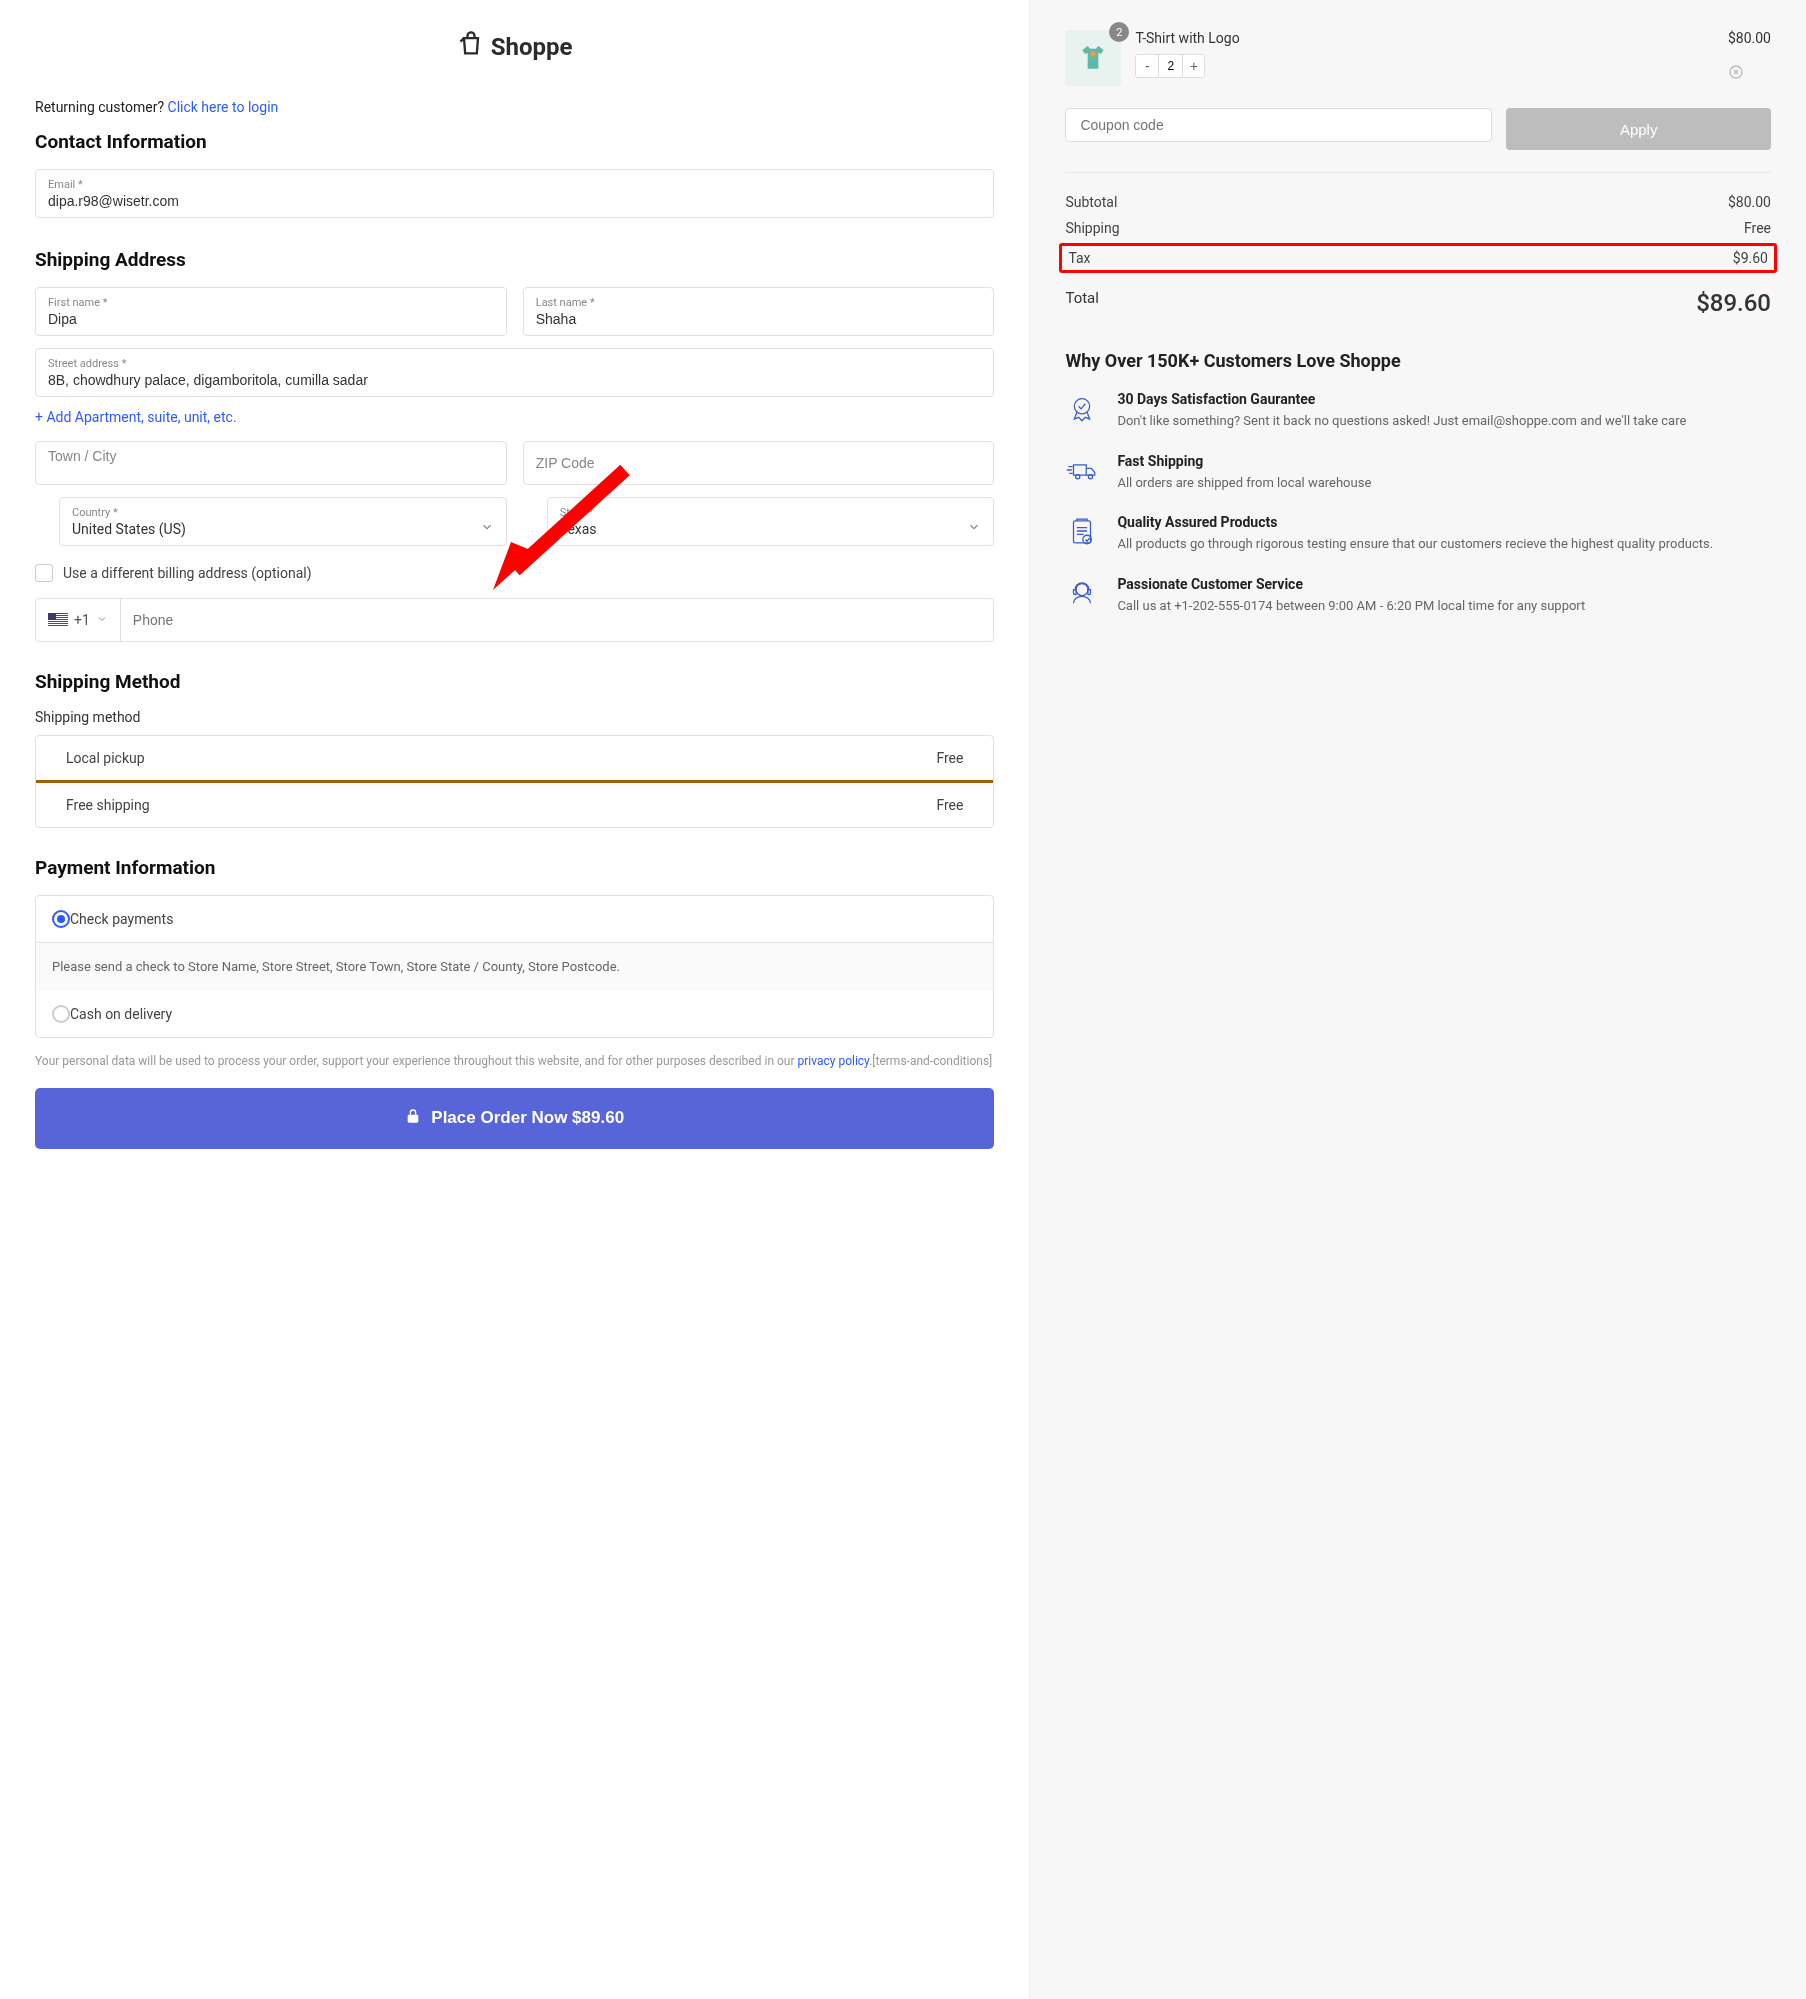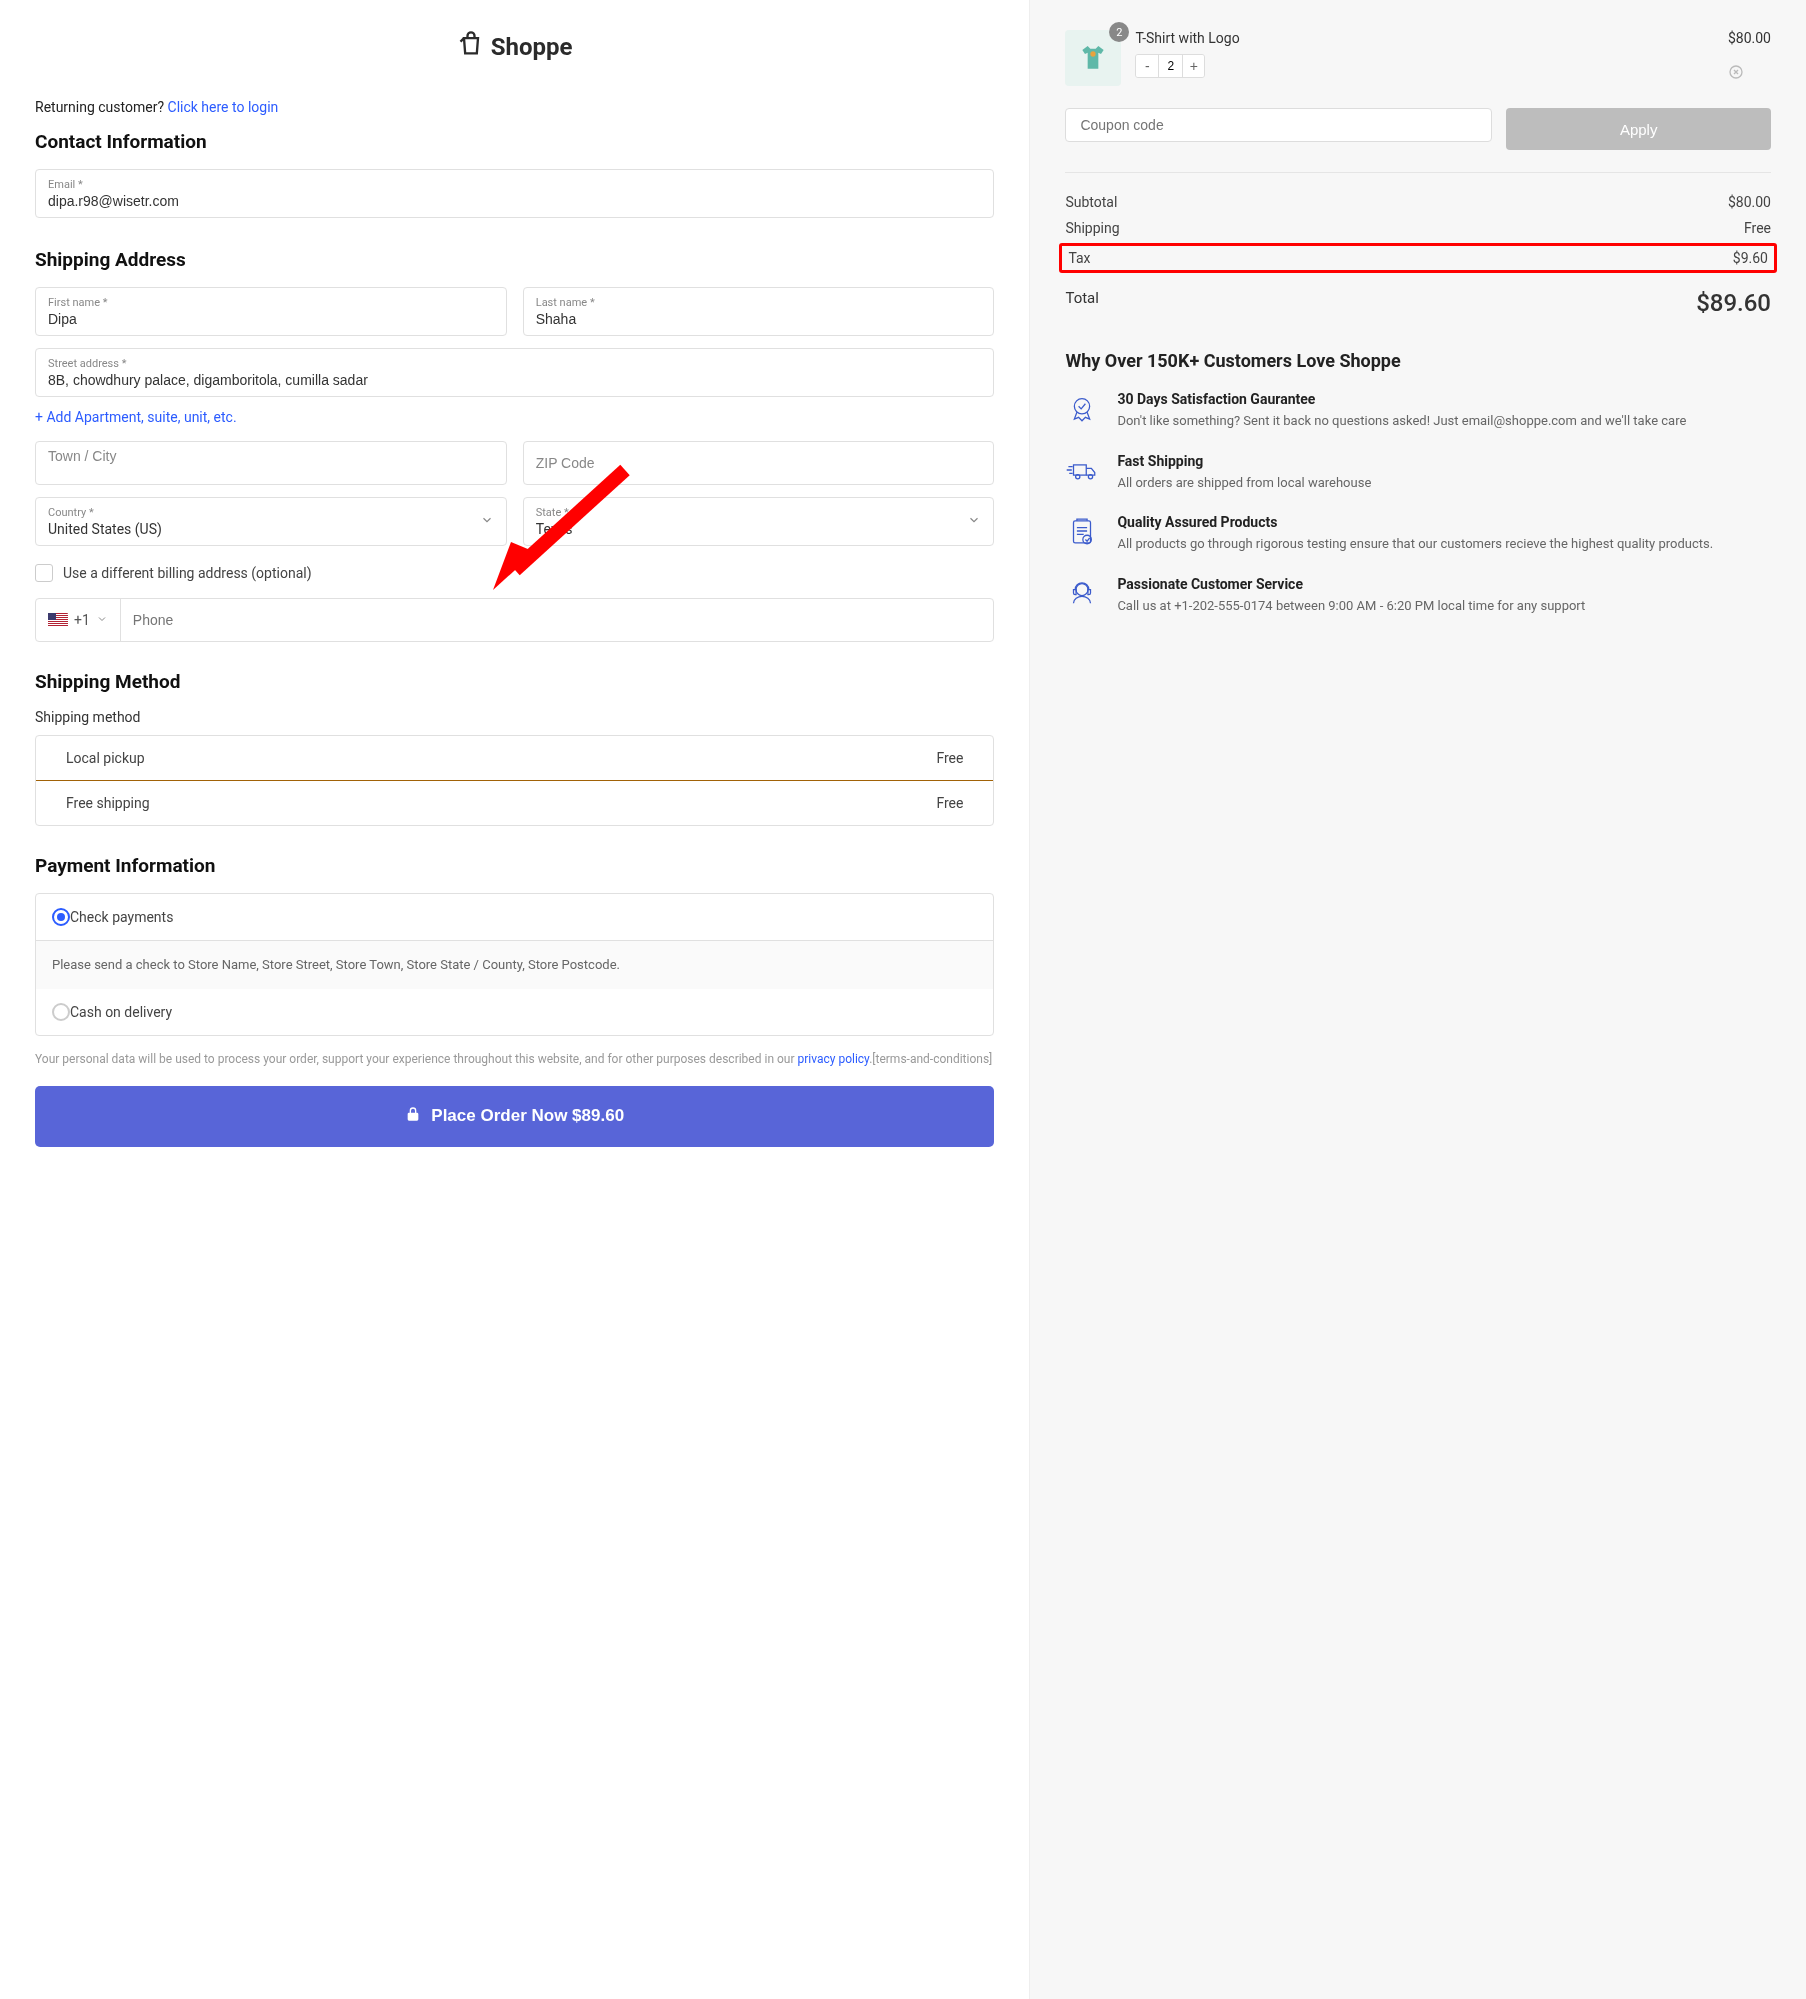--- a/index.html
+++ b/index.html
@@ -11,21 +11,21 @@
   .logo-wrap { text-align: center; margin-bottom: 35px; }
   .logo { display: inline-flex; align-items: center; gap: 6px; font-size: 24px; font-weight: 700; color: #2b2b2b; }
   .logo svg { width: 28px; height: 28px; }
   
   .returning { font-size: 14px; margin-bottom: 15px; }
   .returning a { color: #2c5cff; text-decoration: none; }
   
   h2.section { font-size: 19px; font-weight: 700; margin-bottom: 16px; color: #111; }
   
   .field-wrap { border: 1px solid #e0e0e0; border-radius: 4px; padding: 8px 12px; margin-bottom: 12px; position: relative; background: #fff; }
-  .field-wrap.sel { display: flex; align-items: center; }
+  .field-wrap.sel { display: flex; align-items: flex-end; margin-left: 24px; }
   .field-wrap .floating-label { font-size: 11px; color: #888; display: block; margin-bottom: 2px; }
   .field-wrap input, .field-wrap .value { border: none; width: 100%; font-size: 14px; color: #333; background: transparent; outline: none; }
   .field-wrap input::placeholder, .field-wrap .ph { color: #888; font-size: 14px; }
   .row2 { display: flex; gap: 16px; }
   .row2 > .field-wrap { flex: 1; }
   .chev { color: #888; }
   
   .add-apt { color: #2c5cff; font-size: 14px; margin: 2px 0 16px 0; cursor: pointer; }
   
   .checkbox-row { display: flex; align-items: center; gap: 10px; margin: 6px 0 16px 0; font-size: 14px; color: #444; }
@@ -33,21 +33,21 @@
   
   .phone-wrap { border: 1px solid #e0e0e0; border-radius: 4px; display: flex; align-items: center; height: 44px; margin-bottom: 28px; }
   .phone-flag { display: flex; align-items: center; gap: 6px; padding: 0 12px; border-right: 1px solid #e0e0e0; height: 100%; color: #555; font-size: 14px; }
   .phone-flag .flag { width: 20px; height: 14px; background: linear-gradient(to bottom, #b22234 0 7%, #fff 7% 14%, #b22234 14% 21%, #fff 21% 28%, #b22234 28% 35%, #fff 35% 42%, #b22234 42% 50%, #fff 50% 57%, #b22234 57% 64%, #fff 64% 71%, #b22234 71% 78%, #fff 78% 85%, #b22234 85% 92%, #fff 92% 100%); position: relative; border-radius:1px; }
   .phone-flag .flag::before { content:""; position:absolute; left:0; top:0; width:40%; height:50%; background:#3c3b6e; }
   .phone-wrap input { border: none; flex: 1; padding: 0 12px; font-size: 14px; outline: none; }
   
   .ship-label { font-size: 14px; color: #333; margin-bottom: 10px; }
   .ship-table { border: 1px solid #e0e0e0; border-radius: 4px; margin-bottom: 28px; }
   .ship-row { display: flex; justify-content: space-between; padding: 14px 30px 14px 30px; font-size: 14px; color: #444; }
-  .ship-row + .ship-row { border-top: 1px solid #a16207; }
+  .ship-row + .ship-row { border-top: 3px solid #a16207; }
   
   .pay-box { border: 1px solid #e0e0e0; border-radius: 4px; margin-bottom: 14px; }
   .pay-opt { display: flex; align-items: center; padding: 14px 16px; font-size: 14px; color: #444; }
   .pay-opt + .pay-info, .pay-opt + .pay-opt { border-top: 1px solid #e0e0e0; }
   .pay-info { padding: 14px 16px; font-size: 13px; color: #666; background: #fafafa; line-height: 1.5; border-top: 1px solid #e0e0e0; }
   .radio { width: 18px; height: 18px; border: 2px solid #ccc; border-radius: 50%; position: relative; flex-shrink:0; }
   .radio.checked { border-color: #2c5cff; }
   .radio.checked::after { content:""; position:absolute; left:3px; top:3px; width:8px; height:8px; background:#2c5cff; border-radius:50%; }
   
   .privacy { font-size: 12px; color: #999; line-height: 1.5; margin-bottom: 18px; margin-top: 7px; }

